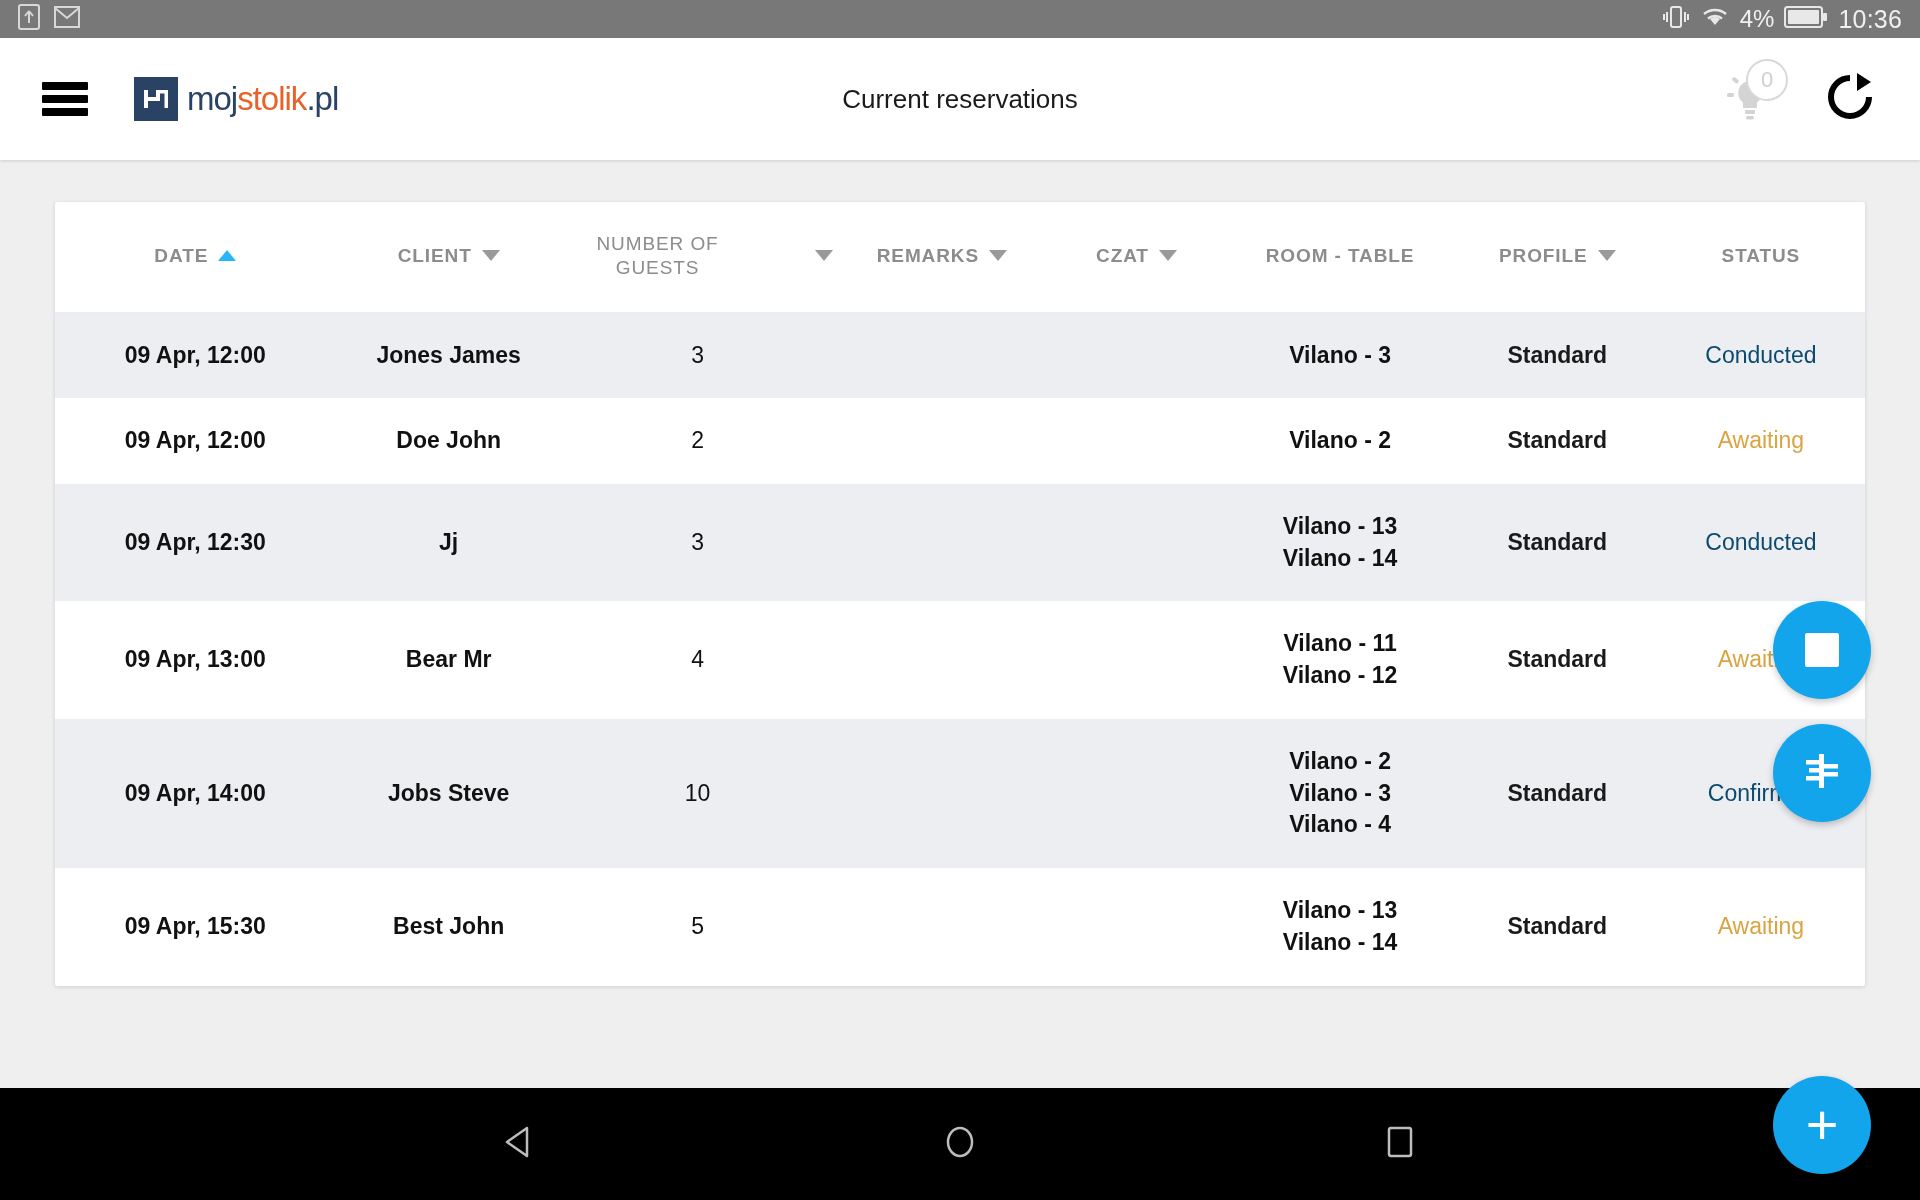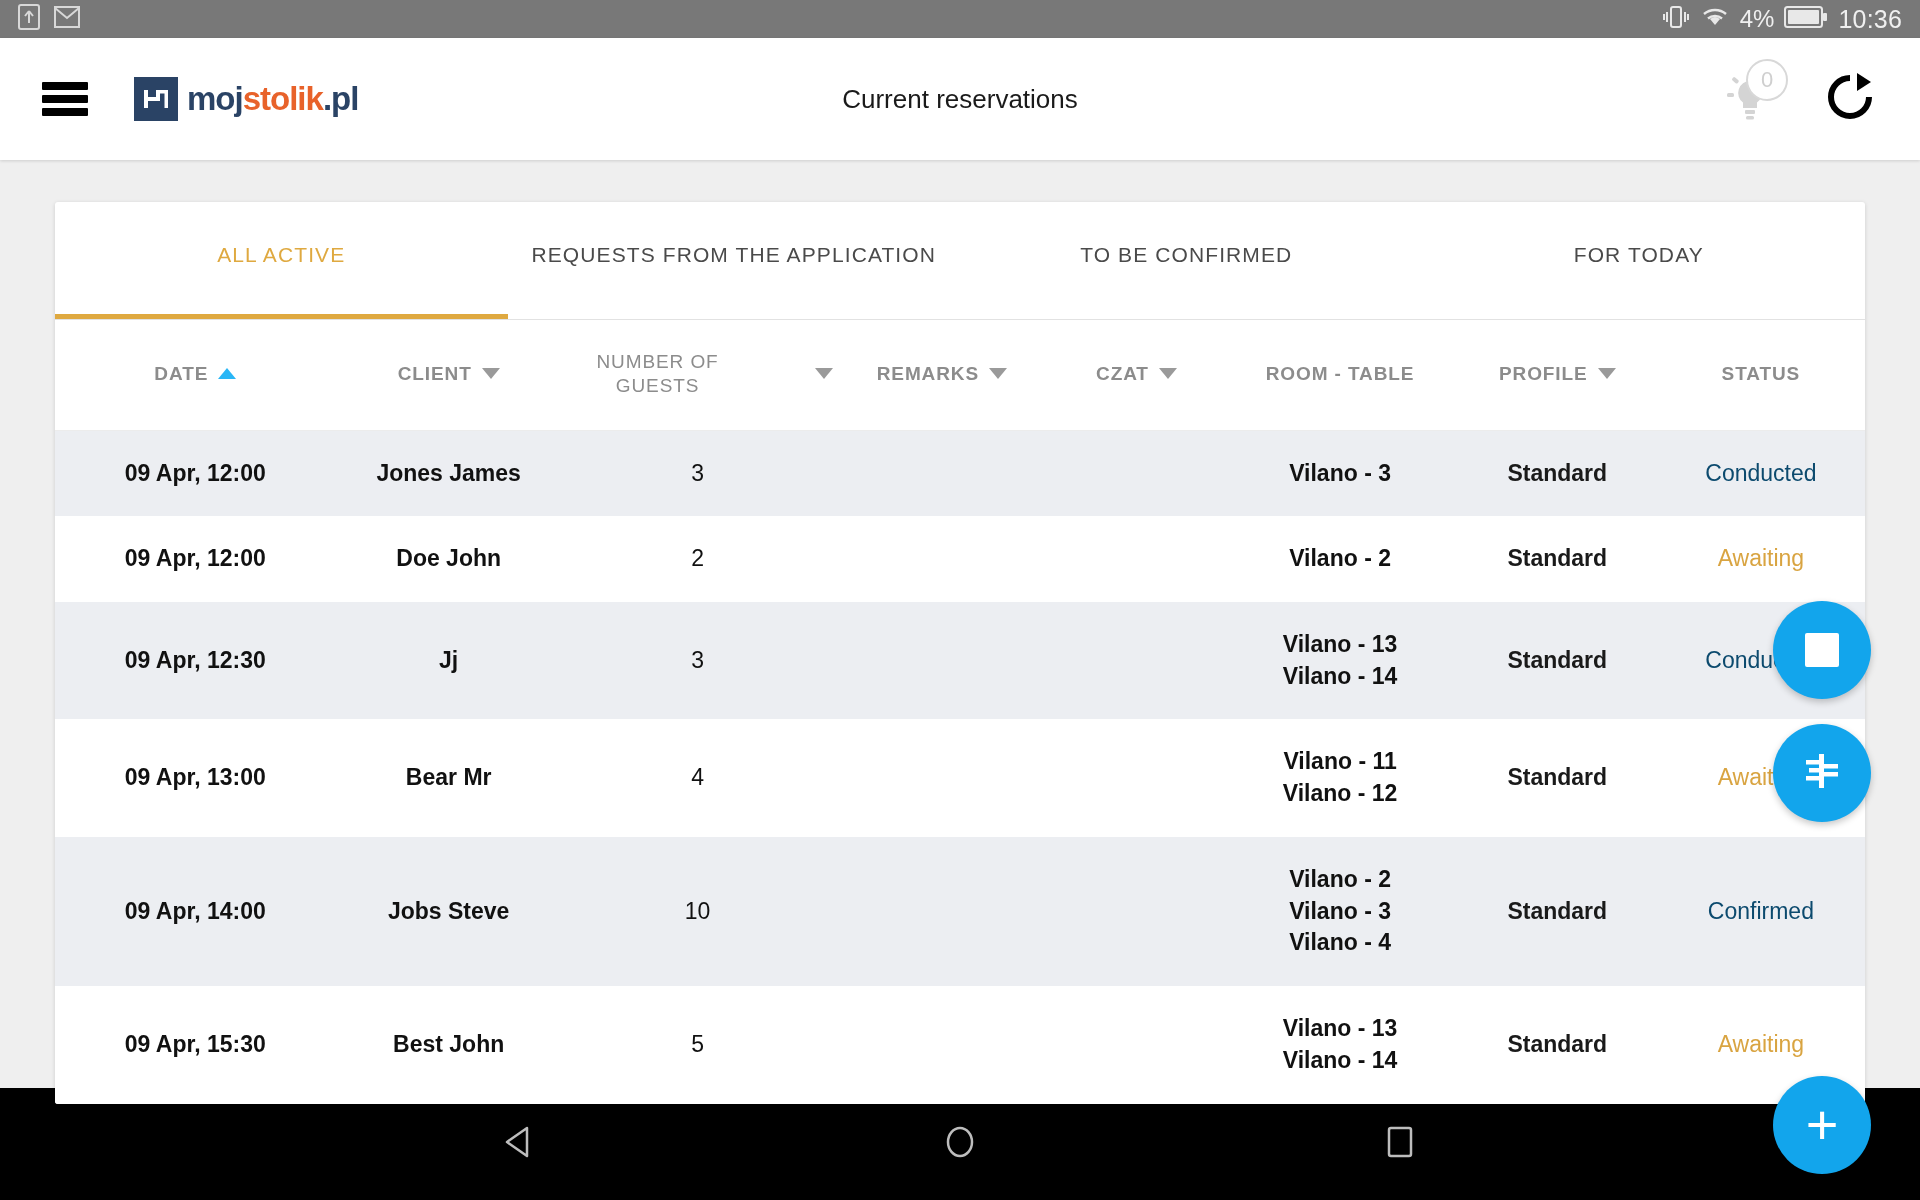--- a/index.html
+++ b/index.html
@@ -35,21 +35,21 @@
   }
   .hamburger { width: 46px; height: 34px; display: flex; flex-direction: column; justify-content: space-between; cursor: pointer; }
   .hamburger span { display: block; height: 8px; background: #000; border-radius: 1px; }
 
   .logo { display: flex; align-items: center; margin-left: 46px; cursor: pointer; }
   .logo-mark {
     width: 44px; height: 44px; background: #2a4365;
     display: flex; align-items: center; justify-content: center;
     margin-right: 9px;
   }
-  .logo-text { font-size: 33px; font-weight: bold; letter-spacing: -1px; }
+  .logo-text { font-size: 33px; font-weight: normal; letter-spacing: -1px; }
   .lt-navy { color: #2a4365; }
   .lt-orange { color: #e8622a; }
 
   .appbar-title {
     position: absolute; left: 0; right: 0; top: 0; bottom: 0;
     display: flex; align-items: center; justify-content: center;
     font-size: 26px; color: #1a1a1a; pointer-events: none;
   }
 
   .appbar-actions { margin-left: auto; display: flex; align-items: center; gap: 44px; position: relative; z-index: 2; }
@@ -244,27 +244,20 @@
           <path d="M33 2 L47 11 L33 20 Z" fill="#000"></path>
         </svg>
       </span>
     </div>
   </div>
 </div>
 
 <div class="page">
   <div class="card">
 
-    <div class="tabs">
-      <div class="tab active">ALL ACTIVE</div>
-      <div class="tab">REQUESTS FROM THE APPLICATION</div>
-      <div class="tab">TO BE CONFIRMED</div>
-      <div class="tab">FOR TODAY</div>
-      <div class="tab-indicator"></div>
-    </div>
 
     <table>
       <colgroup>
         <col class="c-date">
           <col class="c-client">
           <col class="c-guests">
           <col class="c-remarks">
         <col class="c-czat">
           <col class="c-room">
           <col class="c-profile">

